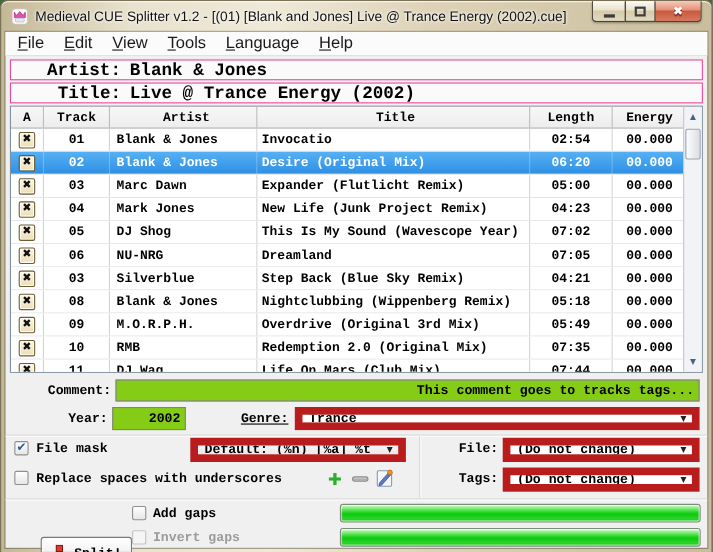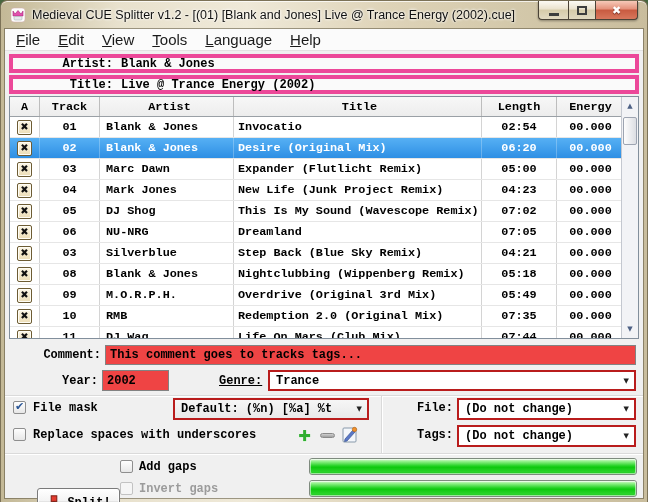--- a/index.html
+++ b/index.html
@@ -36,22 +36,22 @@
     box-shadow:0 0 0 1px rgba(90,82,60,.55);}
 
   .menubar{position:absolute;top:0;left:0;right:0;height:22px;background:#fbfbfb;
     border-bottom:1px solid #e2e2e2;display:flex;padding-left:2px;}
   .menu-item{display:inline-block;padding:0 9px;line-height:21px;font-size:15px;color:#1a1a1a;}
   .menu-item::first-letter{text-decoration:underline;}
 
   .mono,.infobox,.t-cell,.t-hcell,.field-label,.combo,.txt,.chk-label,.btn-label{
     font-family:"Liberation Mono","DejaVu Sans Mono",monospace;font-weight:bold;}
 
-  .infobox{position:absolute;left:4px;right:4px;height:19px;border:4px solid #ec4899;
-    background:#fafafa;display:flex;align-items:center;font-size:12px;color:#000;}
+  .infobox{position:absolute;left:4px;right:4px;height:19px;border:1px solid #ec4899;
+    background:#fafafa;display:flex;align-items:center;font-size:16px;color:#000;}
   .infobox .lbl{width:100px;text-align:right;flex:none;}
   .infobox .val{margin-left:8px;white-space:nowrap;}
   #artist-box{top:25px;} #title-box{top:46px;}
 
   
   .tracktable{position:absolute;left:4px;right:4px;top:67px;height:243px;background:#fff;
     border:1px solid #828f9c;overflow:hidden;}
   .t-head{display:flex;height:20px;background:linear-gradient(#f7f7f7,#ededed);
     border-bottom:1px solid #9aa0a6;width:615px;}
   .t-hcell{font-size:11.8px;display:flex;align-items:center;justify-content:center;
@@ -75,23 +75,23 @@
   .vscroll{position:absolute;top:0;right:0;width:17px;bottom:0;background:#f2f3f6;
     border-left:1px solid #c4c8d0;}
   .sbtn{position:absolute;left:0;width:16px;height:16px;display:flex;align-items:center;justify-content:center;
     font-family:"DejaVu Sans",sans-serif;font-size:7px;color:#4d6185;}
   .sbtn.up{top:1px;} .sbtn.down{bottom:1px;}
   .sthumb{position:absolute;left:1px;top:20px;width:14px;height:28px;border:1px solid #9da4b1;border-radius:2px;
     background:linear-gradient(90deg,#fdfdfd,#dcdee3);}
 
   
   .field-label{position:absolute;font-size:12px;color:#000;text-align:right;white-space:nowrap;}
-  .txt{position:absolute;border:1px solid #828282;background:#ef4444;font-size:12px;padding:0 4px;
-    color:#000;outline:none;}
-  .combo{position:absolute;border:2px solid #b91c1c;background:#fff;font-size:12px;color:#000;
+  .txt{position:absolute;border:1px solid #828282;background:#84cc16;font-size:12px;padding:0 4px;
+    color:#000;outline:none;text-align:right;}
+  .combo{position:absolute;border:7px solid #b91c1c;background:#fff;font-size:12px;color:#000;
     display:flex;align-items:center;padding-left:6px;white-space:nowrap;overflow:hidden;}
   .combo .arrow{position:absolute;right:5px;font-family:"DejaVu Sans",sans-serif;font-size:7px;color:#222;}
   .combo.gray{background:linear-gradient(#f6f6f6,#e9e9e9);}
 
   #comment-label{left:0;width:96px;top:319px;}
   #comment-input{left:100px;right:7px;top:316px;height:20px;}
   #year-label{left:0;width:93px;top:345px;}
   #year-input{left:97px;top:341px;width:67px;height:21px;}
   #genre-label{left:214px;top:345px;width:46px;text-align:left;text-decoration:underline;}
   #genre-combo{left:263px;right:7px;top:341px;height:21px;}
@@ -243,21 +243,21 @@
         <div class="t-cell c-pre">00.000</div>
       </div>
           <div class="t-row">
         <div class="t-cell c-a">
               <span class="xbox">
                 <span>✖</span>
               </span>
             </div>
         <div class="t-cell c-num">05</div>
         <div class="t-cell c-artist">DJ Shog</div>
-        <div class="t-cell c-title">This Is My Sound (Wavescope Remix)</div>
+        <div class="t-cell c-title">This Is My Sound (Wavescope Year)</div>
         <div class="t-cell c-len">07:02</div>
         <div class="t-cell c-pre">00.000</div>
       </div>
           <div class="t-row">
         <div class="t-cell c-a">
               <span class="xbox">
                 <span>✖</span>
               </span>
             </div>
         <div class="t-cell c-num">06</div>

